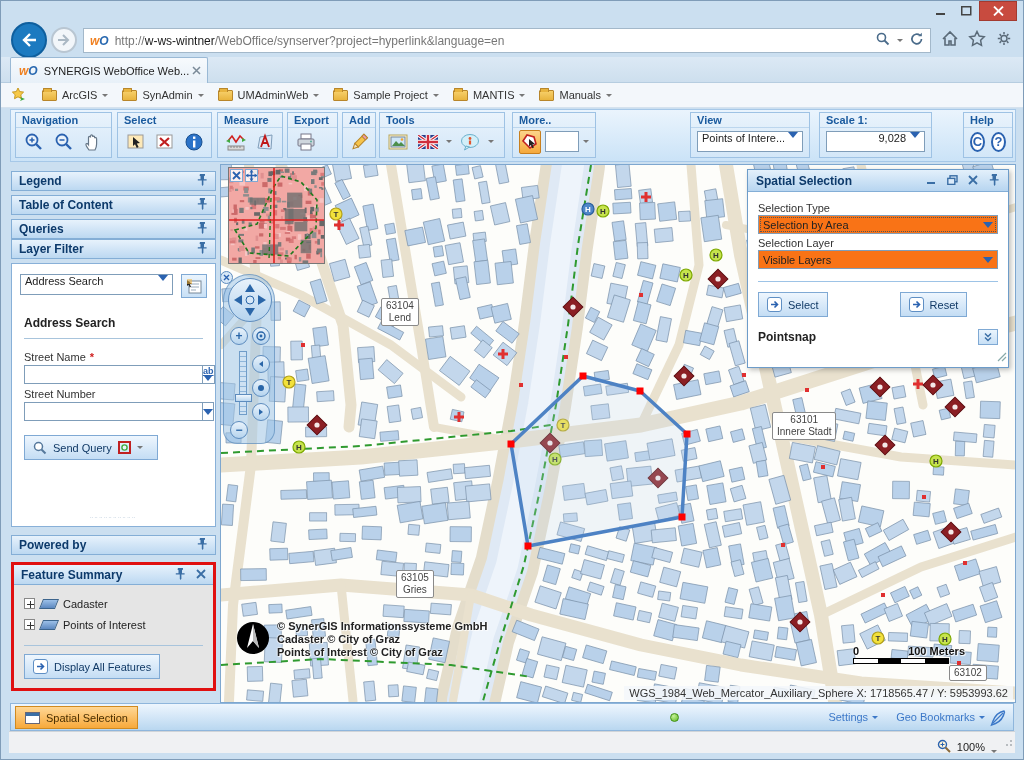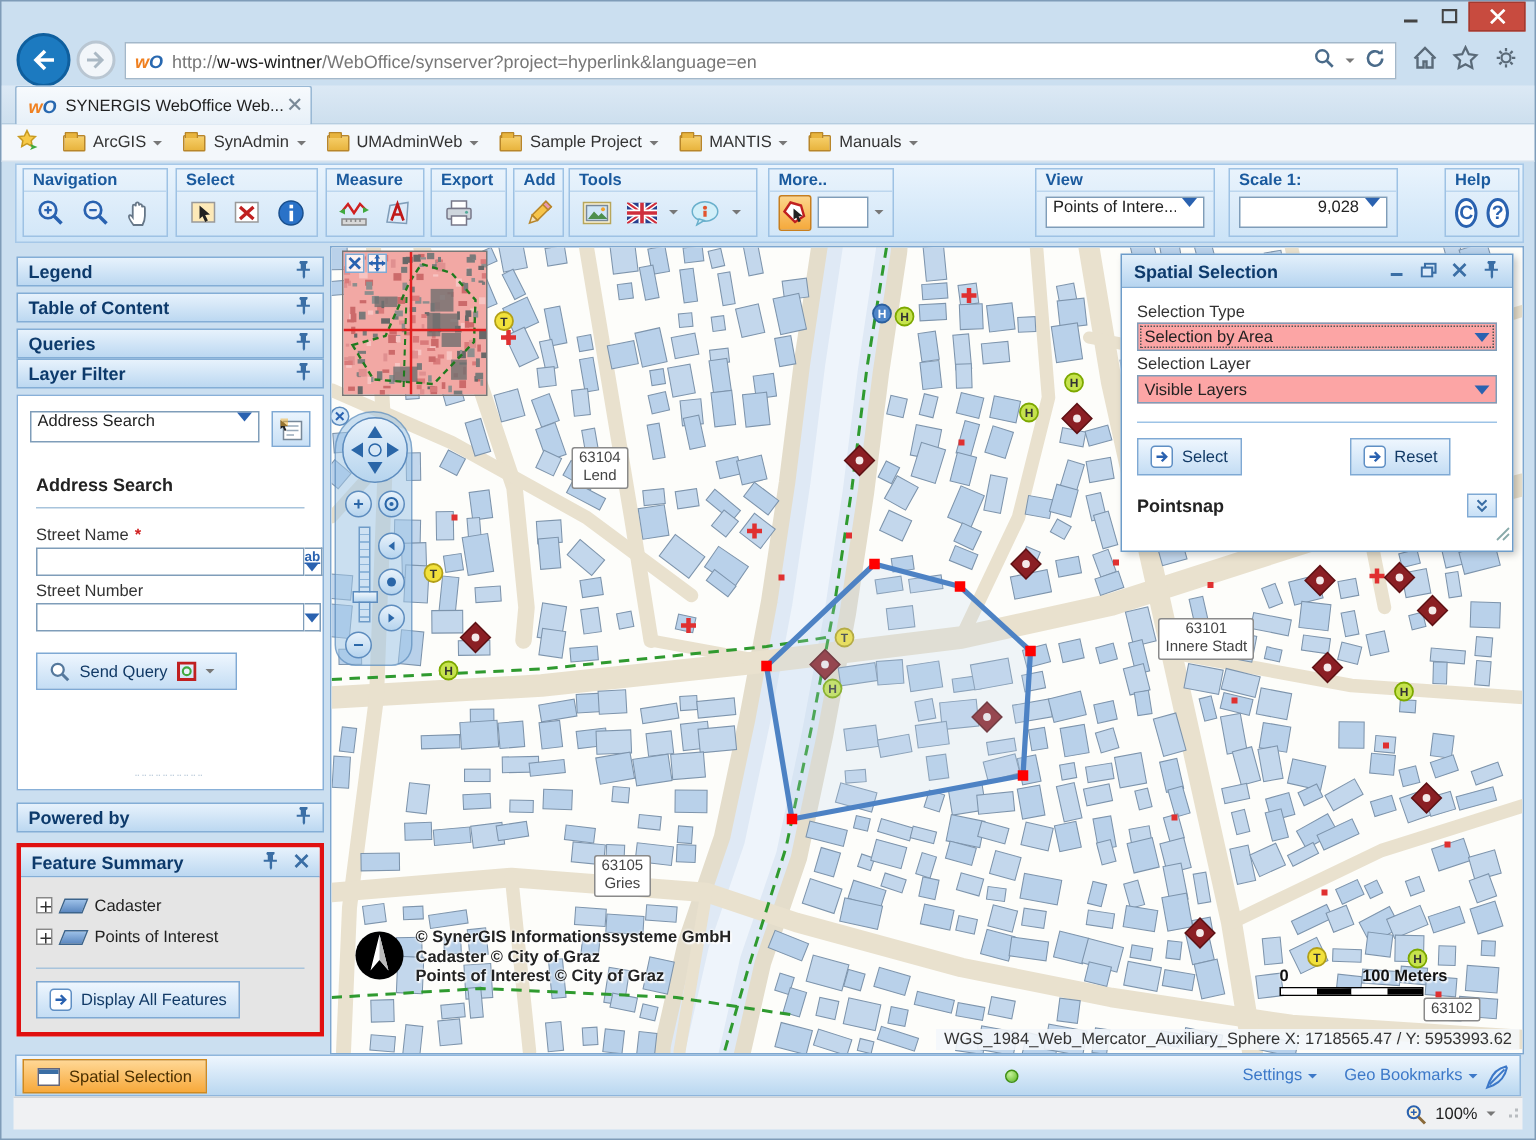--- a/index.html
+++ b/index.html
@@ -94,40 +94,40 @@
   .sbbar{display:flex;height:6px;border:1px solid #000;width:96px}
   .sbbar span{flex:1}
   .projstatus{position:absolute;right:2px;bottom:2px;background:rgba(244,247,250,.88);padding:1px 5px;font-size:11px;color:#333;white-space:nowrap}
 
   
   .fpanel{position:absolute;right:6px;top:4px;width:262px;height:199px;background:#fff;border:1px solid #6d9cc9;box-shadow:2px 2px 5px rgba(0,0,0,.25);}
   .fphead{height:22px;background:linear-gradient(#e3f0fb,#b7d5f0);border-bottom:1px solid #84aed6;display:flex;align-items:center;padding:0 8px;font-size:12px;font-weight:bold;color:#0d3a6b;gap:10px}
   .fphead .sp{flex:1}
   .fpbody{padding:7px 10px 0;}
   .fplabel{font-size:11px;color:#333;margin:3px 0 1px}
-  .fpsel{height:19px;border:1px solid #7f9db9;background:#fca5a5;display:flex;align-items:center;font-size:11px;color:#222;padding:0 4px;gap:4px}
+  .fpsel{height:19px;border:1px solid #7f9db9;background:#f97316;display:flex;align-items:center;font-size:11px;color:#222;padding:0 4px;gap:4px}
   .fpsel .val{flex:1}
   .fpsel.focused{outline:1px dotted #555;outline-offset:-3px}
   .fphr{border:none;border-top:1px solid #9dc3e6;margin:12px 0 10px}
   .fpbtnrow{display:flex;}
   .pointsnap{display:flex;align-items:center;margin-top:12px;font-size:12px;font-weight:bold;color:#222}
   .chevbtn{margin-left:auto;width:20px;height:16px;border:1px solid #7fa9d4;background:linear-gradient(#eaf4fd,#c8e0f6);display:flex;align-items:center;justify-content:center}
   .grip{position:absolute;right:1px;bottom:1px}
 
   
   .taskbar{position:absolute;left:9px;right:9px;top:702px;height:28px;background:linear-gradient(#eef6fe,#b9d7f0);border:1px solid #8fb6dc;}
   .taskbtn{position:absolute;left:4px;top:2px;height:23px;background:linear-gradient(#ffd795,#f7a93b);border:1px solid #d08a20;display:flex;align-items:center;gap:6px;padding:0 9px;font-size:11px;color:#4a2f00;}
   .winicon{width:15px;height:12px;background:#fff;border:1px solid #667;position:relative}
   .winicon:before{content:"";position:absolute;left:0;top:0;right:0;height:3px;background:#3a6ea5}
   .greendot{position:absolute;left:659px;top:9px;width:9px;height:9px;border-radius:50%;background:radial-gradient(circle at 35% 30%,#c6f29a,#5cb823);border:1px solid #3f8f12}
   .tblinks{position:absolute;right:28px;top:0;height:100%;display:flex;align-items:center;gap:18px;font-size:11px;color:#3c78c8;}
   .tblink{display:flex;align-items:center;gap:4px;cursor:default}
   .quill{position:absolute;right:6px;top:5px}
   .statusbar{position:absolute;left:8px;right:8px;top:730px;height:22px;background:#f0f1f3;border-top:1px solid #d0d4d8;}
-  .zoomctl{position:absolute;right:18px;top:0;height:100%;display:flex;align-items:center;gap:6px;font-size:11px;color:#222}
+  .zoomctl{position:absolute;right:18px;top:0;height:100%;display:flex;align-items:flex-end;gap:6px;font-size:11px;color:#222}
   .gripsb{position:absolute;right:2px;bottom:2px}
 </style>
 </head>
 <body>
 
 <div class="window">
 
   <div class="titlebar">
     <div class="winbtn btn-min">
         <svg width="10" height="10">

